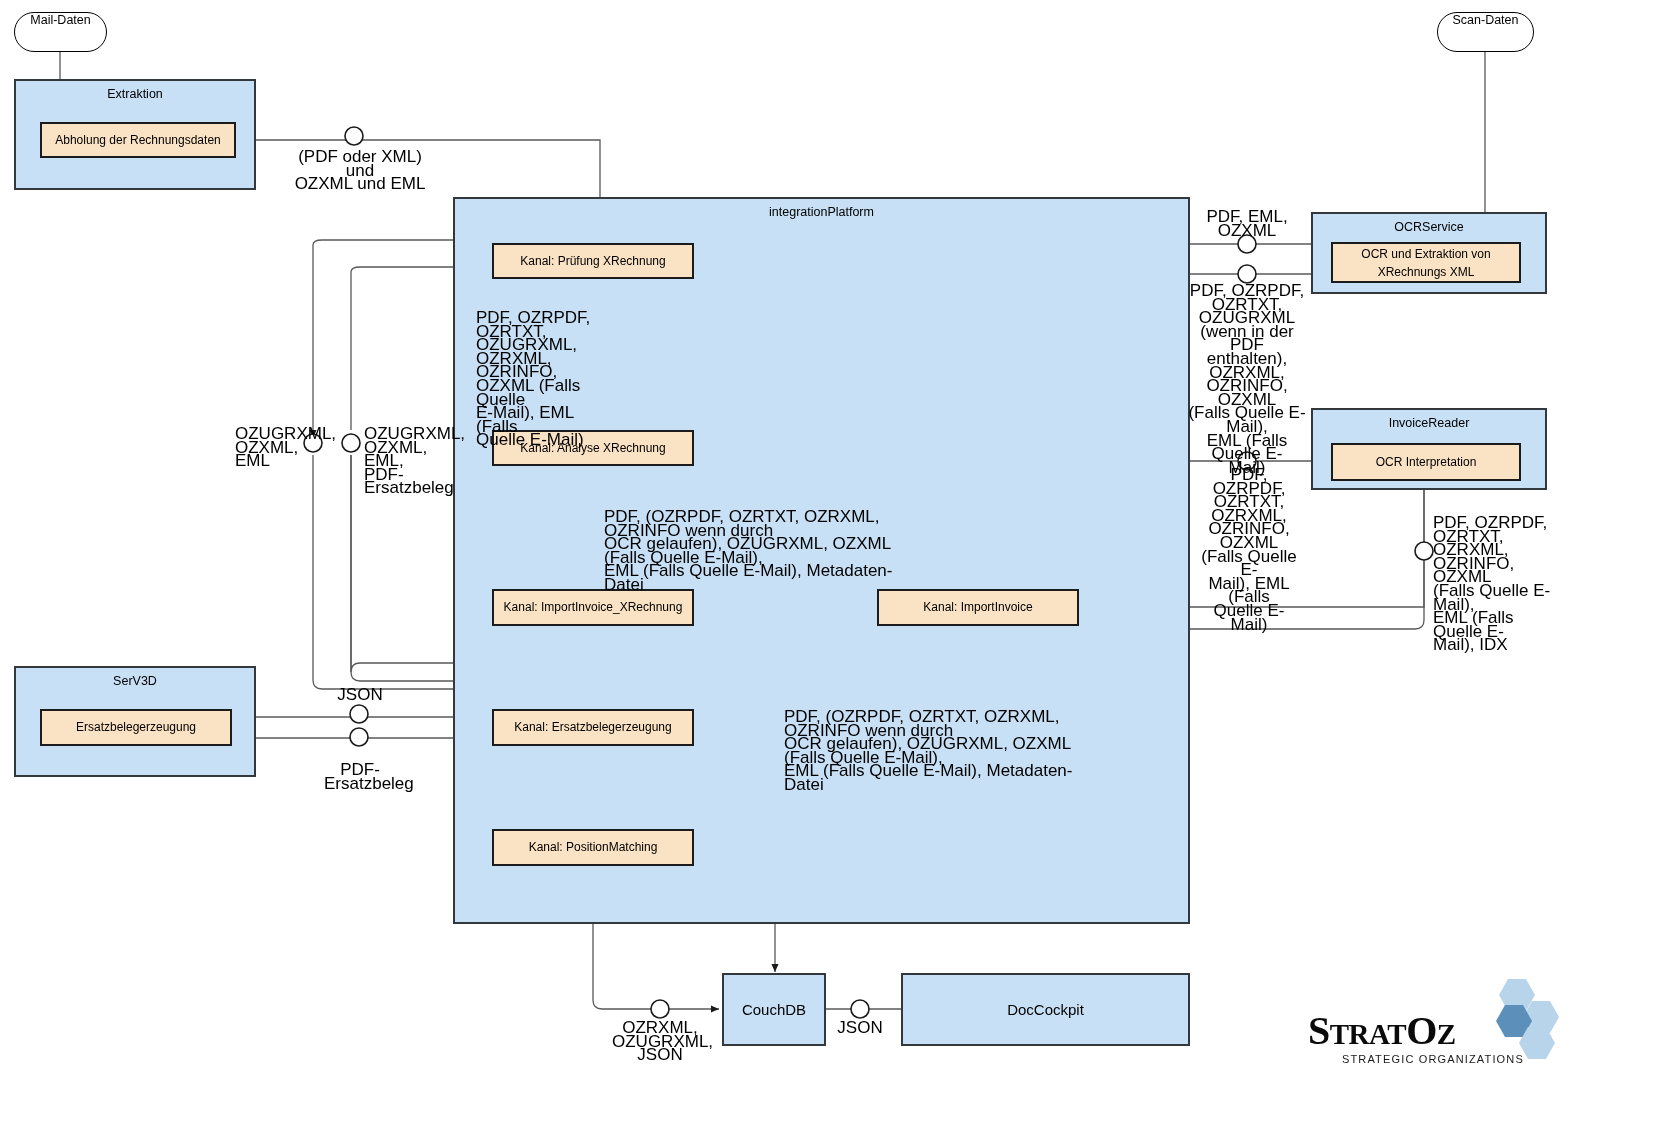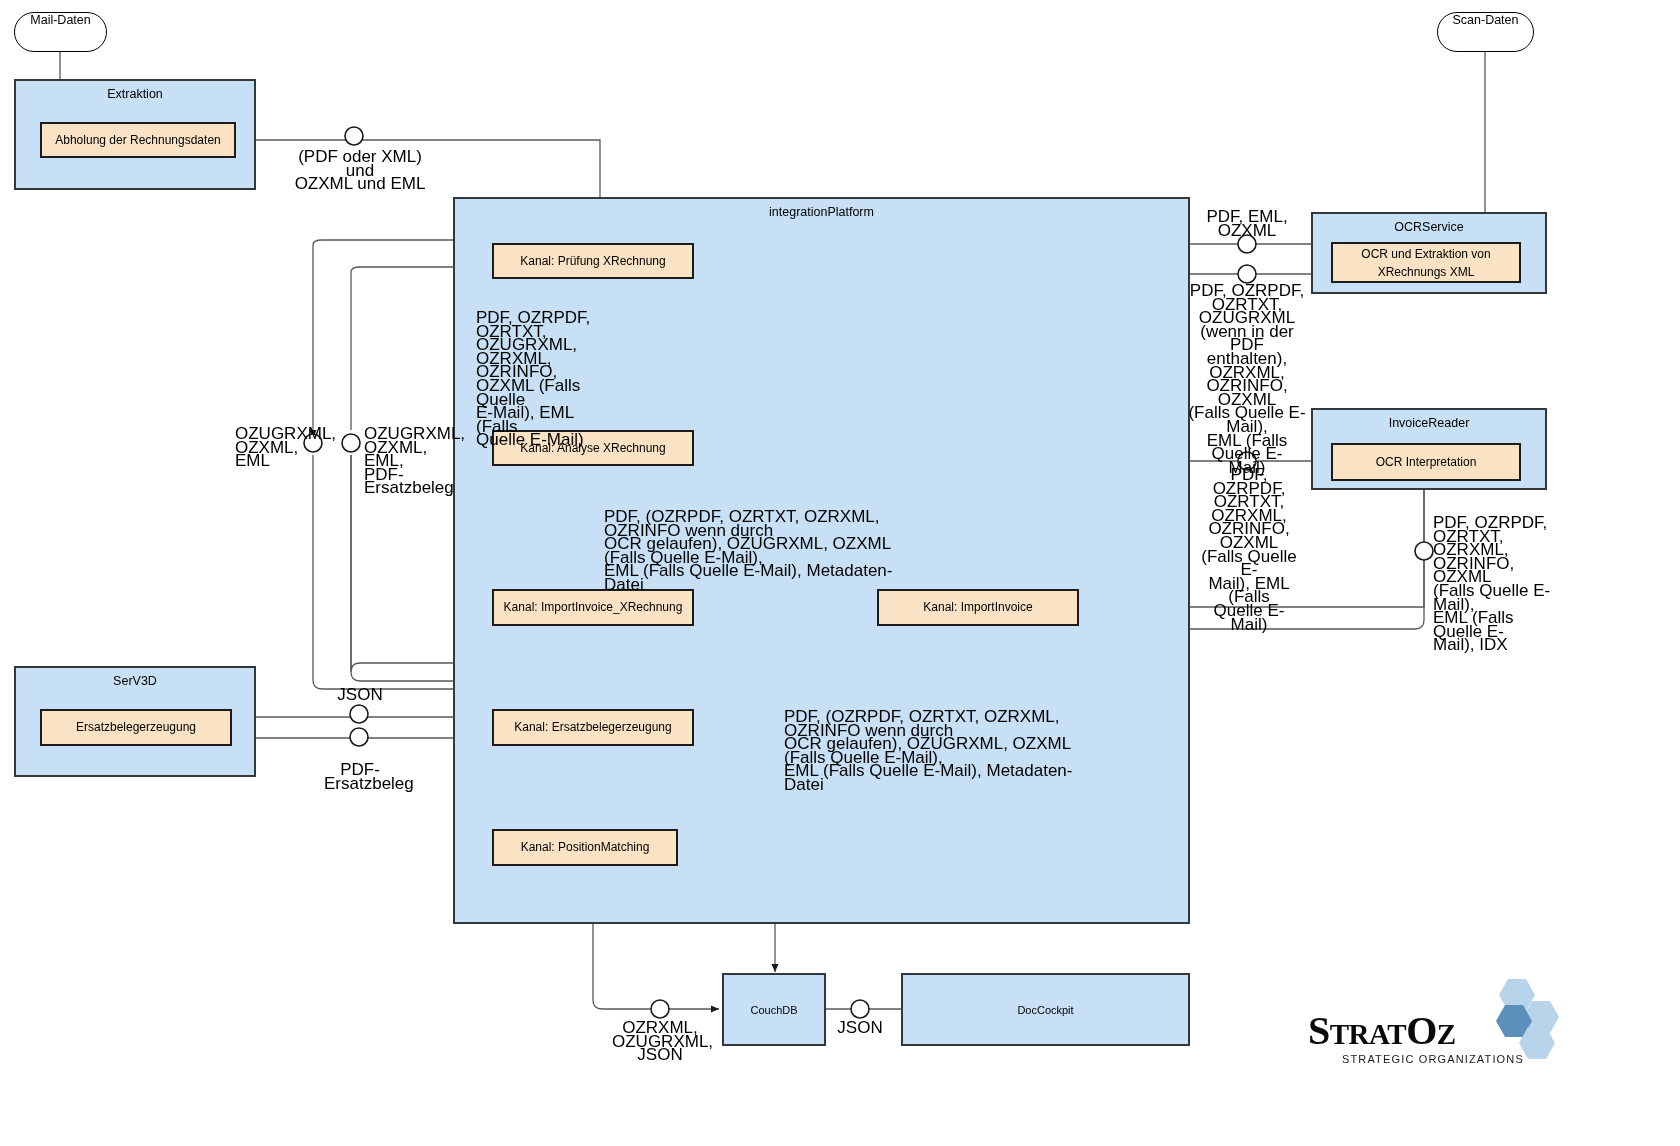--- a/index.html
+++ b/index.html
@@ -43,21 +43,21 @@
     padding: 2px 6px;
   }
   .plainbox {
     position: absolute;
     background: #c7e0f5;
     border: 2px solid #33383d;
     display: flex;
     align-items: center;
     justify-content: center;
     text-align: center;
-    font-size: 11px;
+    font-size: 15px;
   }
   .stadium {
     position: absolute;
     background: #ffffff;
     border: 1.6px solid #000000;
     border-radius: 999px;
     display: flex;
     justify-content: center;
     text-align: center;
     font-size: 12.5px;
@@ -209,21 +209,21 @@
   </div>
 
   <div class="procbox" style="left:877px; top:589px; width:202px; height:37px;">
     <span>Kanal: ImportInvoice</span>
   </div>
 
   <div class="procbox" style="left:492px; top:709px; width:202px; height:37px;">
     <span>Kanal: Ersatzbelegerzeugung</span>
   </div>
 
-  <div class="procbox" style="left:492px; top:829px; width:186px; height:37px;">
+  <div class="procbox" style="left:492px; top:829px; width:202px; height:37px;">
     <span>Kanal: PositionMatching</span>
   </div>
 
   <div class="container" style="left:1311px; top:212px; width:236px; height:82px;">
     <div class="ctitle">OCRService</div>
   </div>
   <div class="procbox" style="left:1331px; top:242px; width:190px; height:41px; line-height:18px;">
     <span>OCR und Extraktion von XRechnungs XML</span>
   </div>
 

